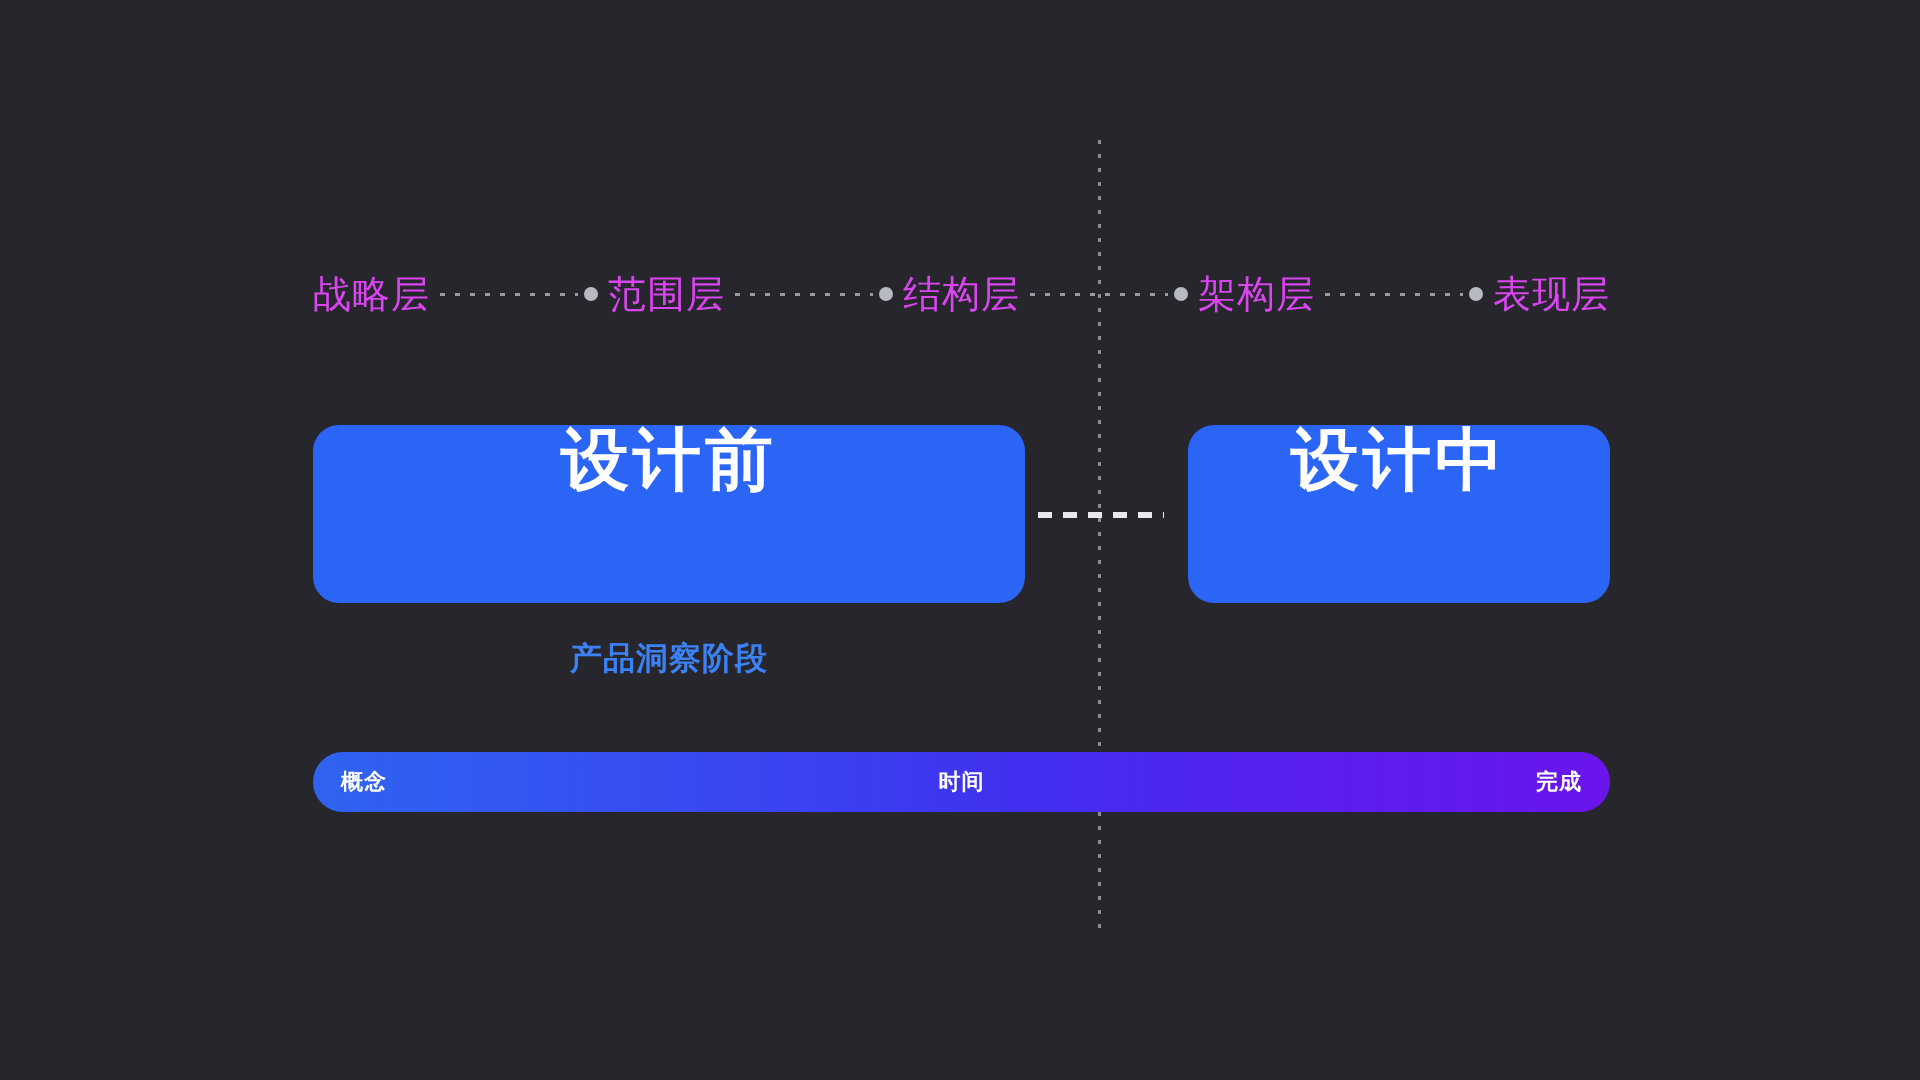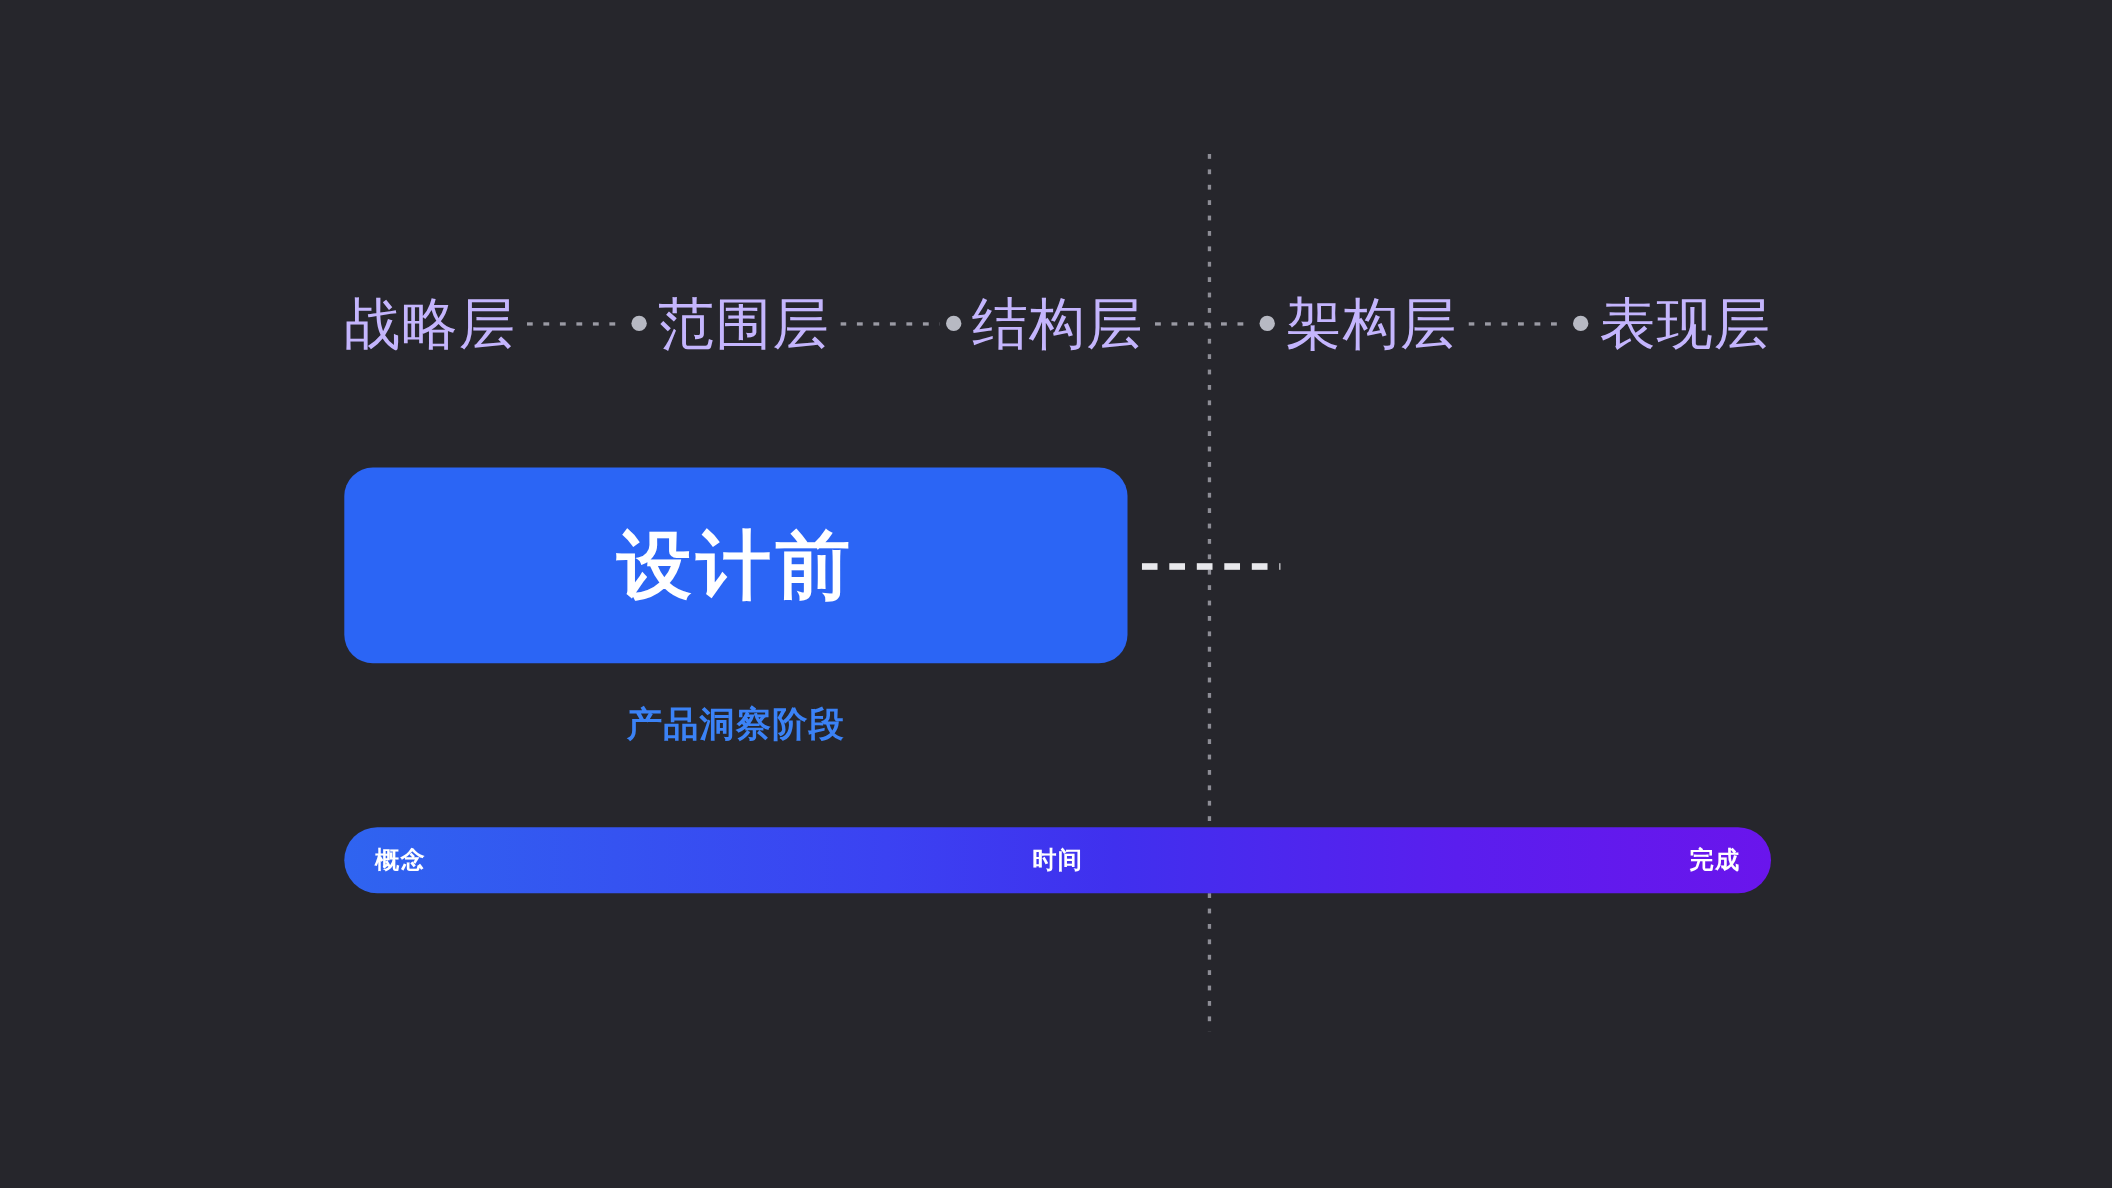--- a/index.html
+++ b/index.html
@@ -38,22 +38,22 @@
     position: absolute;
     left: 313px;
     top: 262px;
     width: 1297px;
     height: 64px;
     display: flex;
     align-items: center;
     justify-content: space-between;
   }
   .layer-label {
-    color: #c4b5fd;
-    font-size: 51px;
+    color: #d946ef;
+    font-size: 38px;
     line-height: 1;
     letter-spacing: 1px;
     white-space: nowrap;
   }
   .layer-link {
     flex: 1 1 auto;
     display: flex;
     align-items: center;
     height: 16px;
     margin: 0 10px;
@@ -75,21 +75,21 @@
   }
 
   
   .card {
     position: absolute;
     top: 425px;
     height: 178px;
     background: #2b65f5;
     border-radius: 26px;
     display: flex;
-    align-items: center;
+    align-items: flex-start;
     justify-content: center;
   }
   #card-pre  { left: 313px;  width: 712px; }
   #card-mid  { left: 1188px; width: 422px; }
   .card-title {
     color: #ffffff;
     font-size: 68px;
     font-weight: bold;
     line-height: 1;
     letter-spacing: 4px;
@@ -183,20 +183,23 @@
 
     <div class="layer-label">表现层</div>
   </div>
 
   <div class="card" id="card-pre">
     <div class="card-title">设计前</div>
   </div>
 
   <div class="card-connector"></div>
 
+  <div class="card" id="card-mid">
+    <div class="card-title">设计中</div>
+  </div>
 
   <div class="caption" id="caption-pre">产品洞察阶段</div>
 
   <div class="timeline">
     <div class="tl-label" id="tl-start">概念</div>
     <div class="tl-label" id="tl-mid">时间</div>
     <div class="tl-label" id="tl-end">完成</div>
   </div>
 
 </div>

